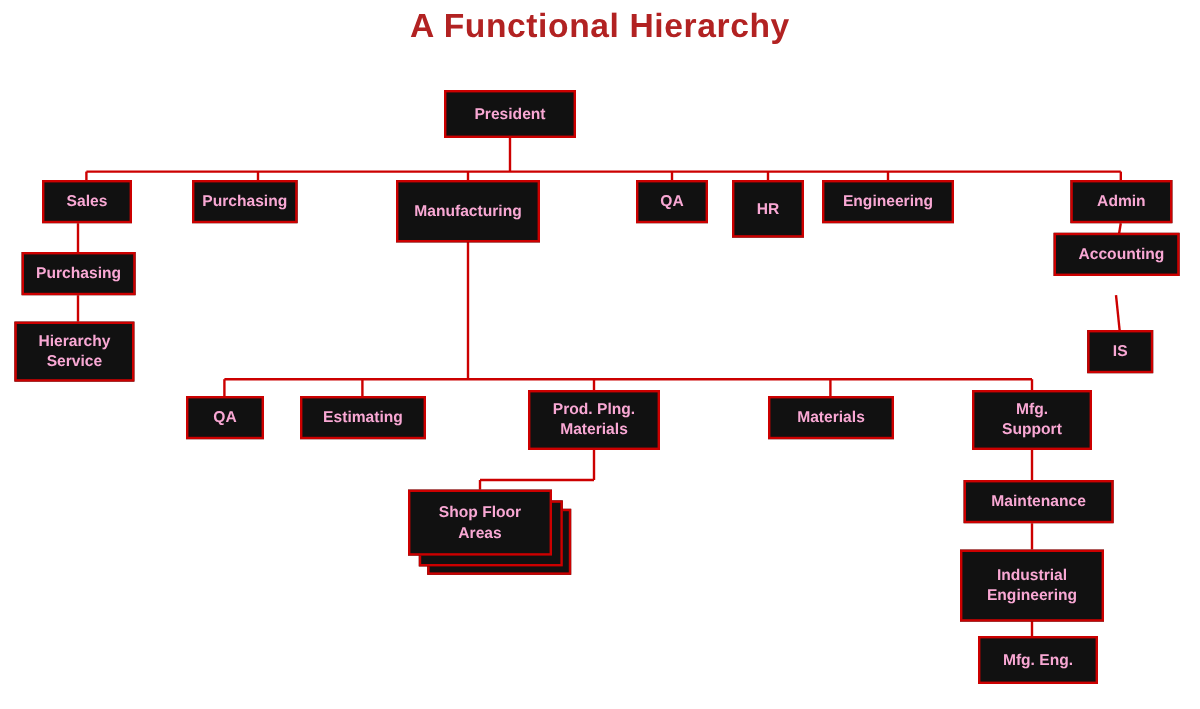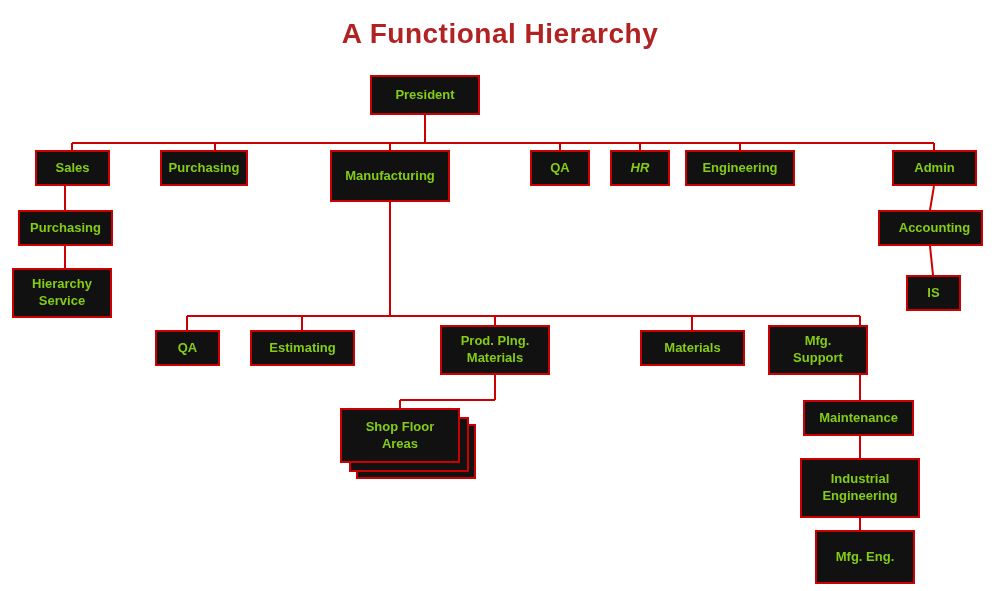--- a/index.html
+++ b/index.html
@@ -10,37 +10,37 @@
       font-family: Arial, sans-serif;
       overflow: hidden;
       position: relative;
     }
 
     .title {
       text-align: center;
       color: #b22222;
       font-size: 28px;
       font-weight: bold;
-      padding-top: 18px;
+      padding-top: 6px;
       letter-spacing: 0.5px;
     }
 
     svg.connectors {
       position: absolute;
       top: 0;
       left: 0;
       width: 1000px;
       height: 591px;
       pointer-events: none;
     }
 
     .node {
       position: absolute;
       background: #111;
-      color: #84cc16;
+      color: #f9a8d4;
       border: 2.5px solid #cc0000;
       font-weight: bold;
       font-size: 13px;
       text-align: center;
       display: flex;
       align-items: center;
       justify-content: center;
       padding: 4px 6px;
       line-height: 1.3;
     }
@@ -112,38 +112,38 @@
 
   <line x1="860" y1="510" x2="860" y2="530" stroke="#cc0000" stroke-width="2"></line>
 </svg>
 
 <div class="node" style="left:370px;top:75px;width:110px;height:40px;">President</div>
 
 <div class="node" style="left:35px;top:150px;width:75px;height:36px;">Sales</div>
 <div class="node" style="left:160px;top:150px;width:88px;height:36px;">Purchasing</div>
 <div class="node" style="left:330px;top:150px;width:120px;height:52px;">Manufacturing</div>
 <div class="node" style="left:530px;top:150px;width:60px;height:36px;">QA</div>
-<div class="node" style="left:610px;top:150px;width:60px;height:36px;font-style:italic;">HR</div>
+<div class="node" style="left:610px;top:150px;width:60px;height:48px;">HR</div>
 <div class="node" style="left:685px;top:150px;width:110px;height:36px;">Engineering</div>
 <div class="node" style="left:892px;top:150px;width:85px;height:36px;text-align:right;">Admin</div>
 
 <div class="node" style="left:18px;top:210px;width:95px;height:36px;">Purchasing</div>
 <div class="node" style="left:12px;top:268px;width:100px;height:50px;white-space:pre-line;">Hierarchy
 Service</div>
 
-<div class="node" style="left:878px;top:210px;width:105px;height:36px;padding-left:14px;">Accounting</div>
+<div class="node" style="left:878px;top:194px;width:105px;height:36px;padding-left:14px;">Accounting</div>
 <div class="node" style="left:906px;top:275px;width:55px;height:36px;">IS</div>
 
 <div class="node" style="left:155px;top:330px;width:65px;height:36px;">QA</div>
 <div class="node" style="left:250px;top:330px;width:105px;height:36px;">Estimating</div>
 <div class="node" style="left:440px;top:325px;width:110px;height:50px;white-space:pre-line;">Prod. Plng.
 Materials</div>
 <div class="node" style="left:640px;top:330px;width:105px;height:36px;">Materials</div>
-<div class="node" style="left:768px;top:325px;width:100px;height:50px;white-space:pre-line;">Mfg.
+<div class="node" style="left:810px;top:325px;width:100px;height:50px;white-space:pre-line;">Mfg.
 Support</div>
 
 <div class="node stacked" style="left:340px;top:408px;width:120px;height:55px;white-space:pre-line;position:absolute;text-align:center;">Shop Floor
 Areas</div>
 
-<div class="node" style="left:803px;top:400px;width:111px;height:36px;">Maintenance</div>
+<div class="node" style="left:803px;top:400px;width:125px;height:36px;">Maintenance</div>
 <div class="node" style="left:800px;top:458px;width:120px;height:60px;white-space:pre-line;">Industrial
 Engineering</div>
-<div class="node" style="left:815px;top:530px;width:100px;height:54px;">Mfg. Eng.</div>
+<div class="node" style="left:815px;top:530px;width:100px;height:40px;">Mfg. Eng.</div>
 
 </body></html>

